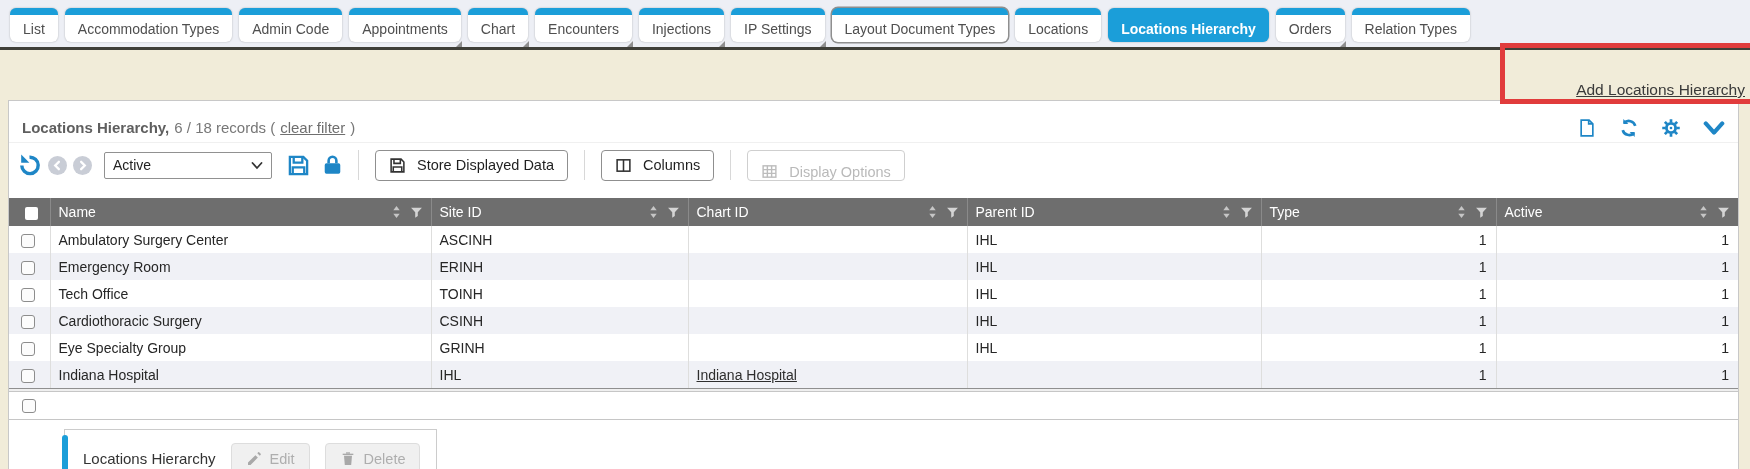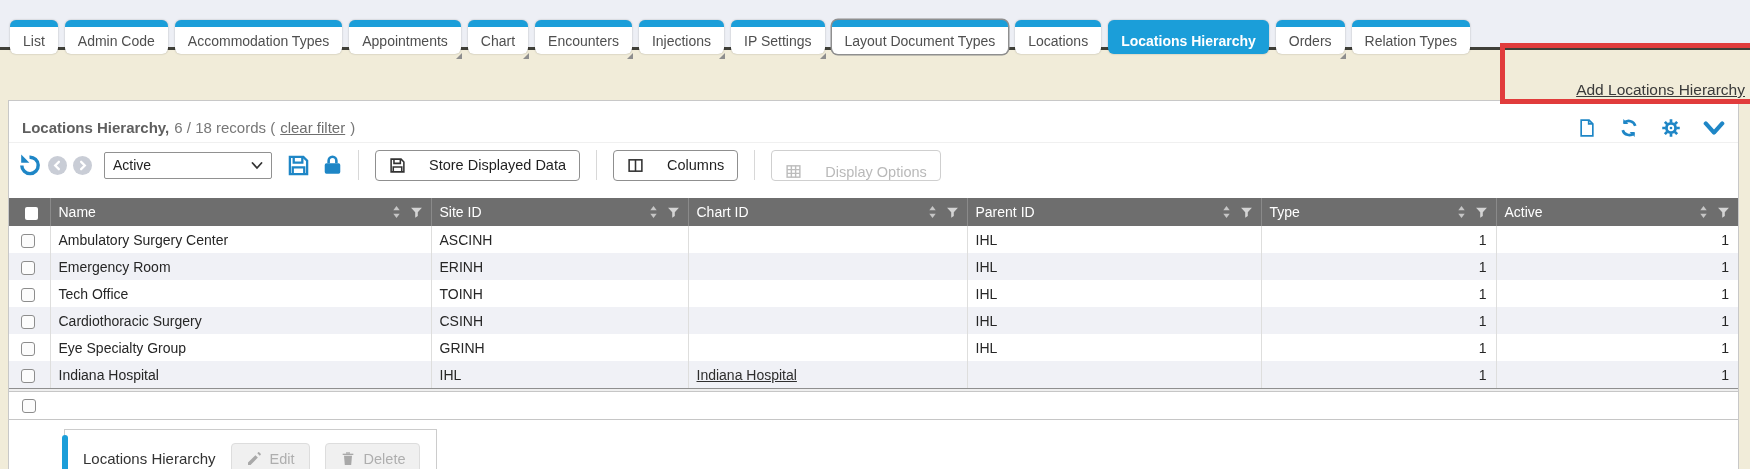--- a/index.html
+++ b/index.html
@@ -3,21 +3,21 @@
 <meta charset="utf-8">
 <style>
   * { box-sizing: border-box; }
   html,body { margin:0; padding:0; width:1750px; height:469px; overflow:hidden;
     font-family:"Liberation Sans", sans-serif; background:var(--cream,#f1ecd9); }
   svg { width:100%; height:100%; display:block; }
 
   
   .tabbar { height:50px; background:var(--tabbar-bg,#edeff5);
     border-bottom:3px solid #3f3f38; display:flex; align-items:flex-start;
-    gap:7px; padding:20px 0 0 10px; }
+    gap:7px; padding:8px 0 0 10px; }
   .tab { position:relative; height:34px; background:#fff; border-radius:6px;
     border-top:7px solid var(--accent-blue,#1b9ed9); padding:6px 13px 0;
     font-size:14px; color:#4f4f4f; white-space:nowrap; cursor:pointer;
     box-shadow:0 0 2px rgba(0,0,0,.28); }
   .tab.active { background:var(--accent-blue,#1b9ed9); color:#fff; font-weight:bold; }
   .tab.outlined { box-shadow:0 0 0 1.5px #8f8f8f, 0 0 2px rgba(0,0,0,.2); }
   .tab.sub::after { content:""; position:absolute; right:-1px; bottom:-5px;
     width:0; height:0; border-top:6px solid transparent; border-right:6px solid #8e8e8e; }
 
   
@@ -44,21 +44,21 @@
   .undo { width:24px; height:24px; color:var(--icon-blue,#1e86c6); }
   .nav { width:19px; height:19px; border-radius:50%; background:#c9cdd6; color:#fff;
     display:flex; align-items:center; justify-content:center; padding:4px; cursor:pointer; }
   .select { width:168px; height:27px; border:1px solid #919191; border-radius:2px;
     display:flex; align-items:center; justify-content:space-between; padding:0 8px;
     font-size:14px; color:#222; background:#fff; margin-left:6px; cursor:pointer; }
   .select .caret { width:12px; height:9px; color:#333; }
   .ic-save { width:23px; height:23px; color:var(--icon-blue,#1e86c6); margin-left:9px; }
   .ic-lock { width:19px; height:22px; color:var(--icon-blue,#1e86c6); margin-left:7px; }
   .vsep { width:1px; align-self:stretch; margin:7px 10px; background:#d8d8d8; }
-  .btn { height:31px; display:flex; align-items:center; gap:23px; padding:0 13px;
+  .btn { height:31px; display:flex; align-items:center; gap:11px; padding:0 13px;
     border:1px solid #8f8f8f; border-radius:4px; background:#fff; font-size:14.5px;
     color:#1f1f1f; cursor:pointer; white-space:nowrap; }
   .btn .bic { width:17px; height:17px; color:#333; }
   .btn.disabled { border-color:#cfcfcf; color:#b9b9b9; cursor:default;align-items:flex-end; }
   .btn.disabled .bic { color:#bcbcbc; }
 
   
   table.grid { width:100%; border-collapse:collapse; table-layout:fixed;
     font-size:14px; color:#262626; margin-top:11px; }
   thead th { background:var(--header-gray,#6e6e6e); height:28px; padding:0;
@@ -95,22 +95,22 @@
   .cbtn { height:31px; display:flex; align-items:center; gap:8px; padding:0 14px;
     border:1px solid #ddd; border-radius:4px; background:#f0f0f0; color:#aeaeae;
     font-size:14.5px; cursor:default; }
   .cbtn .bic { width:16px; height:16px; color:#a8a8a8; }
 </style>
 </head>
 <body>
 
 <div class="tabbar">
     <div class="tab">List</div>
+    <div class="tab">Accommodation Types</div>
     <div class="tab">Admin Code</div>
-    <div class="tab">Accommodation Types</div>
     <div class="tab sub">Appointments</div>
     <div class="tab sub">Chart</div>
     <div class="tab sub">Encounters</div>
     <div class="tab sub">Injections</div>
     <div class="tab sub">IP Settings</div>
     <div class="tab outlined">Layout Document Types</div>
     <div class="tab">Locations</div>
     <div class="tab active">Locations Hierarchy</div>
     <div class="tab sub">Orders</div>
     <div class="tab">Relation Types</div>

